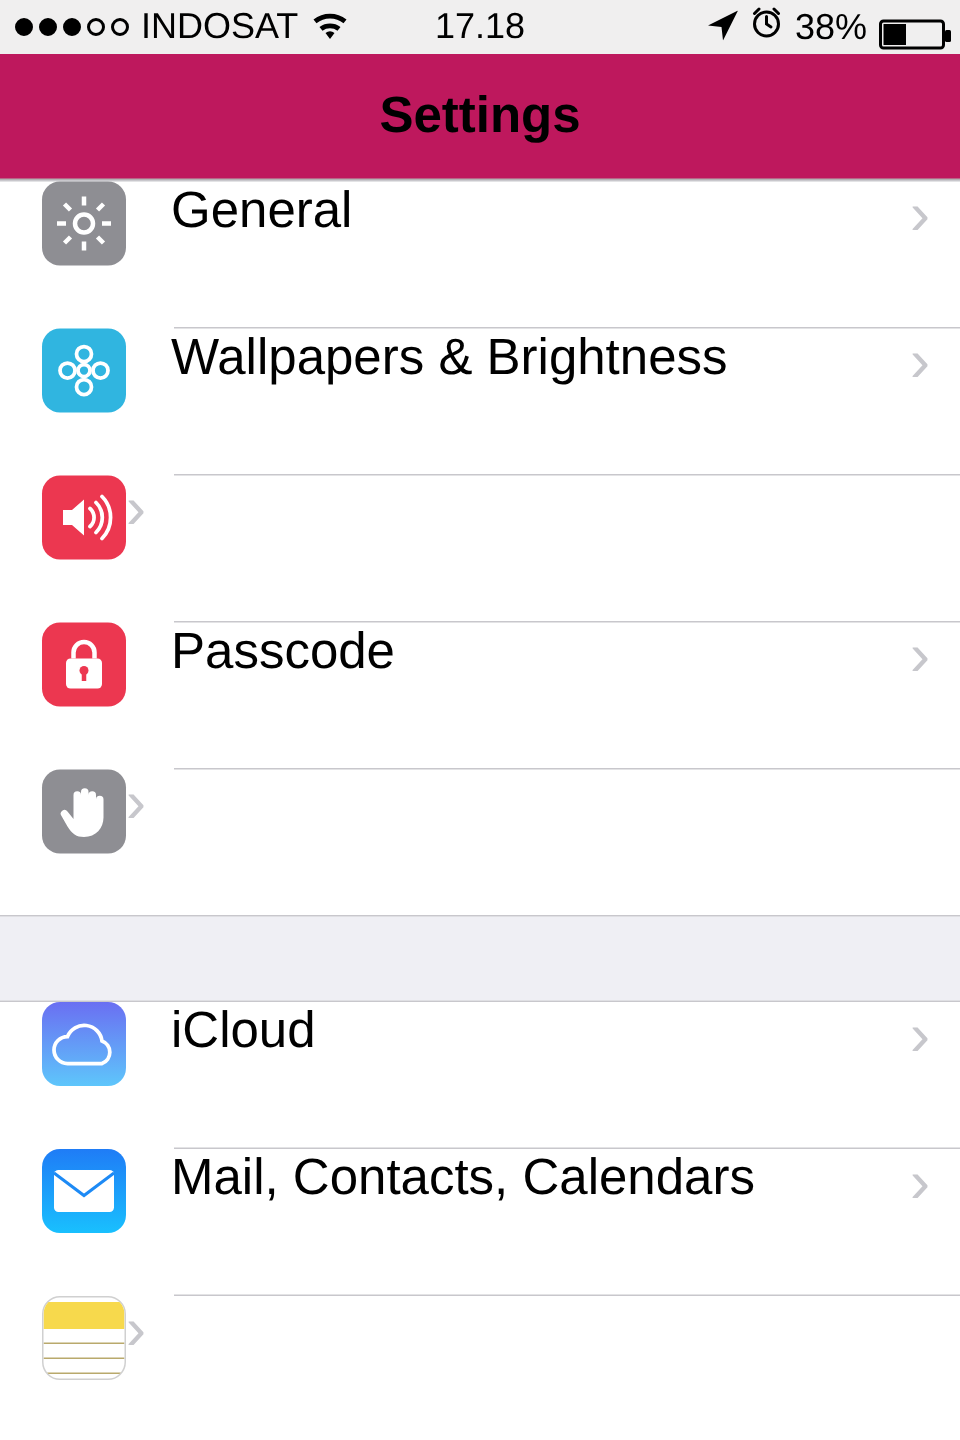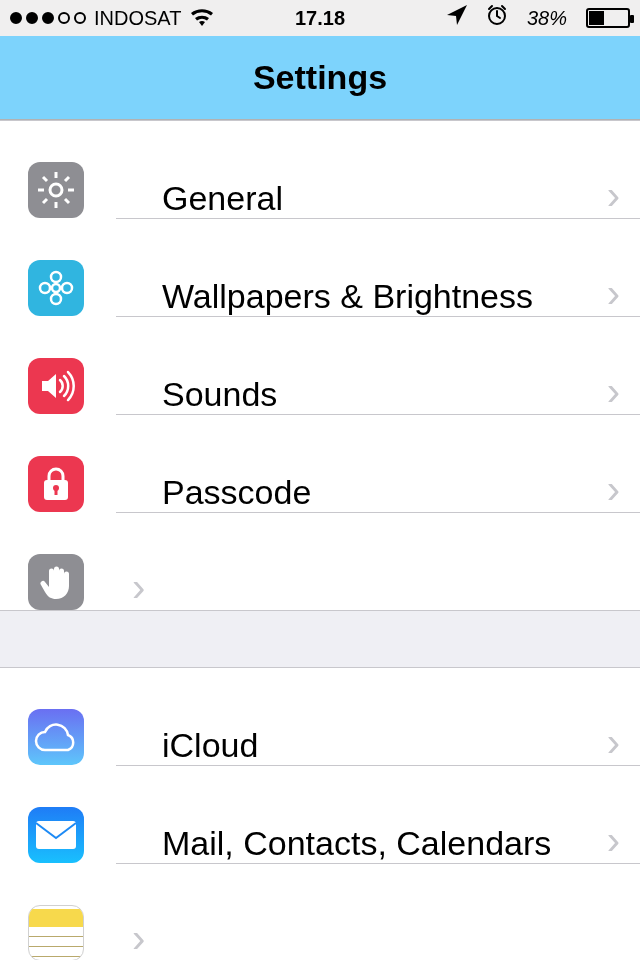--- a/index.html
+++ b/index.html
@@ -7,31 +7,31 @@
     width:640px; height:960px; overflow:hidden;
     font-family: -apple-system, "Helvetica Neue", Helvetica, Arial, sans-serif;
     background:#efeff4;
     color:#000;
   }
 
   
   .status-bar {
     height:36px;
     display:flex; align-items:center;
-    font-size:20px; font-weight:500;
+    font-size:24px; font-weight:500;
     padding:0 10px;
     background:#f0efef;
     position:relative;
   }
   .status-left  { display:flex; align-items:center; gap:8px; }
   .status-center{
     position:absolute; left:50%; transform:translateX(-50%);
-    font-weight:700;
-  }
-  .status-right { margin-left:auto; display:flex; align-items:center; gap:19px;font-style:italic; }
+    font-weight:400;
+  }
+  .status-right { margin-left:auto; display:flex; align-items:flex-end; gap:8px; }
 
   .signal { display:flex; gap:4px; }
   .signal .dot{
     width:12px; height:12px; border-radius:50%;
     border:2px solid #000;
   }
   .signal .dot.filled{ background:#000; }
 
   .wifi-icon    { font-size:24px; line-height:1; }
   .loc-icon     { font-size:22px; }
@@ -53,41 +53,40 @@
     position:absolute; left:1px; top:1px; bottom:1px;
     background:#000;
   }
 
 
   
   .navbar{
     height:84px;
     display:flex; align-items:center; justify-content:center;
     border-bottom:1px solid #b2b2b2;
-    background:#7dd3fc;
+    background:#be185d;
     font-size:34px;
     font-weight:700;
   }
 
   
   .group{
     background:#fff;
     border-top:1px solid #c8c7cc;
     border-bottom:1px solid #c8c7cc;
   }
   .group + .group { margin-top:56px; }
 
   .row{
     height:97px;
-    display:flex; align-items:flex-end;
+    display:flex; align-items:flex-start;
     padding-left:28px;
     padding-right:20px;
     font-size:34px;
     font-weight:400;
-    gap:48px;
   }
   .row .icon{
     width:56px; height:56px;
     border-radius:12px;
     flex-shrink:0;
     display:flex; align-items:center; justify-content:center;
     color:#fff;
   }
   .row .label{
     margin-left:30px;
@@ -199,21 +198,20 @@
         <div class="chev">›</div>
       </div>
       <div class="sep"></div>
       <div class="row">
         <div class="icon ic-sounds">
           <svg width="40" height="40" viewBox="0 0 40 40">
             <path d="M6 15h6l8-7v24l-8-7H6z" fill="#fff"></path>
             <path d="M24 14a8 8 0 010 12M28 10a14 14 0 010 20M32 6a20 20 0 010 28" stroke="#fff" stroke-width="2.5" fill="none" stroke-linecap="round"></path>
           </svg>
         </div>
-        <div class="label">Sounds</div>
         <div class="chev">›</div>
       </div>
       <div class="sep"></div>
       <div class="row">
         <div class="icon ic-passcode">
           <svg width="32" height="36" viewBox="0 0 32 36">
             <rect x="4" y="14" width="24" height="20" rx="3" fill="#fff"></rect>
             <path d="M9 14v-4a7 7 0 0114 0v4" fill="none" stroke="#fff" stroke-width="3"></path>
             <circle cx="16" cy="22" r="3" fill="#ec3750"></circle>
             <rect x="14.5" y="23" width="3" height="6" fill="#ec3750"></rect>

